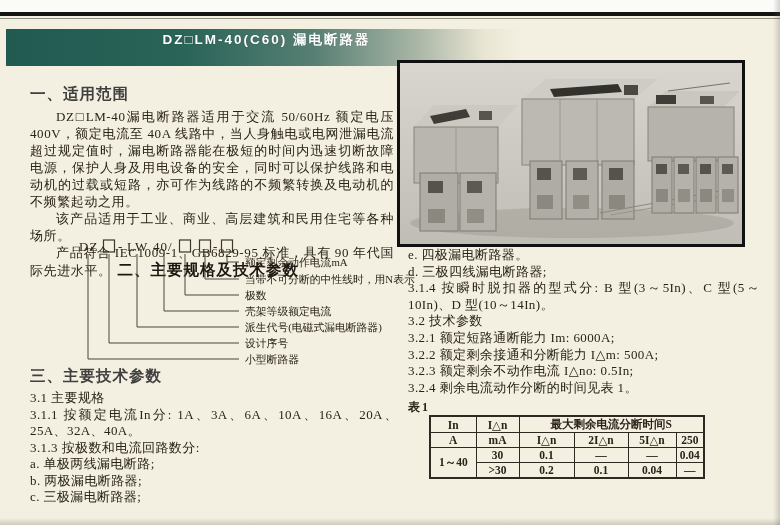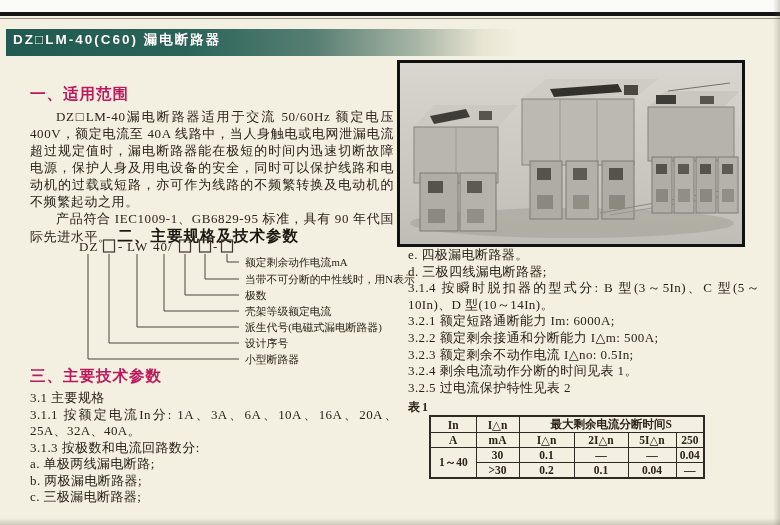--- a/index.html
+++ b/index.html
@@ -13,41 +13,42 @@
   }
   .top-white{position:absolute;left:0;top:0;width:780px;height:12px;background:#fbfbf8;}
   .rule-thick{position:absolute;left:0;top:12px;width:780px;height:4px;background:#141414;}
   .rule-thin{position:absolute;left:0;top:18px;width:780px;height:1px;background:#8f8c80;}
   .edge-right{position:absolute;right:0;top:0;width:7px;height:525px;
     background:linear-gradient(to right,rgba(0,0,0,0),rgba(90,85,70,0.25));}
   .edge-bottom{position:absolute;left:0;bottom:0;width:780px;height:7px;
     background:linear-gradient(to bottom,rgba(0,0,0,0),rgba(90,85,70,0.25));}
 
   .title-bar{
-    position:absolute;left:6px;top:29px;width:514px;height:27px;
+    position:absolute;left:6px;top:29px;width:514px;height:37px;
     background:linear-gradient(to right,#215a50 0%,#2a6459 35%,#577f73 60%,#a9b6a6 80%,#e9e5d3 93%,rgba(244,240,225,0) 100%);
     color:#ffffff;
     font-family:"Liberation Sans","DejaVu Sans",sans-serif;
     font-weight:bold;font-size:13.5px;line-height:22px;
     letter-spacing:2px;
     padding-left:7px;box-sizing:border-box;
     text-shadow:0 0 1px rgba(0,0,0,.4);
+    text-align:center;
   }
 
   .photo-frame{
     position:absolute;left:397px;top:60px;width:348px;height:187px;
     border:3px solid #111;box-sizing:border-box;background:#cfcdc6;
   }
   .photo-frame svg{display:block;width:100%;height:100%;}
 
   .col-left{position:absolute;left:30px;top:84px;width:364px;}
   .col-left h2, .sec3 h2{
     margin:0 0 3px 0;
     font-family:"Liberation Sans","DejaVu Sans",sans-serif;
-    font-weight:bold;font-size:15.5px;color:#be185d;letter-spacing:1px;
+    font-weight:bold;font-size:15.5px;color:#404040;letter-spacing:1px;
   }
   .col-left p{
     margin:0;font-size:13px;line-height:17px;
     text-align:justify;text-indent:2em;letter-spacing:0.6px;
   }
   .h-inline{
     font-family:"Liberation Sans","DejaVu Sans",sans-serif;
     font-weight:bold;font-size:15.5px;color:#1c1711;letter-spacing:1px;
     text-indent:0;margin-left:6px;
   }
@@ -146,20 +147,21 @@
       <rect x="300" y="126" width="12" height="13" fill="#8a887f"></rect>
       <rect x="318" y="94" width="20" height="56" fill="#b4b2aa" stroke="#7c7a71"></rect>
       <rect x="322" y="101" width="11" height="10" fill="#5c5a52"></rect>
       <rect x="322" y="126" width="12" height="13" fill="#908e85"></rect>
     </svg>
   </div>
 
   <div class="col-left">
     <h2>一、适用范围</h2>
     <p>DZ□LM-40漏电断路器适用于交流 50/60Hz 额定电压 400V，额定电流至 40A 线路中，当人身触电或电网泄漏电流超过规定值时，漏电断路器能在极短的时间内迅速切断故障电源，保护人身及用电设备的安全，同时可以保护线路和电动机的过载或短路，亦可作为线路的不频繁转换及电动机的不频繁起动之用。</p>
+    <p>该产品适用于工业、商业、高层建筑和民用住宅等各种场所。</p>
     <p><span>产品符合 IEC1009-1、GB6829-95 标准，具有 90 年代国际先进水平。</span><span class="h-inline">二、主要规格及技术参数</span></p>
   </div>
 
   <div class="diagram">
     <svg viewBox="0 0 400 132" width="400" height="132">
 
       <text class="f-txt" x="10" y="15">DZ</text>
       <rect x="34.5" y="4" width="11" height="12" fill="none" stroke="#3c362c" stroke-width="1.2"></rect>
       <text class="f-txt" x="49" y="15">-</text>
       <text class="f-txt" x="58" y="15">LW</text>
@@ -196,25 +198,25 @@
     <div class="spec-line">3.1.3 按极数和电流回路数分:</div>
     <div class="spec-line">a. 单极两线漏电断路;</div>
     <div class="spec-line">b. 两极漏电断路器;</div>
     <div class="spec-line">c. 三极漏电断路器;</div>
   </div>
 
   <div class="col-right">
     <div class="spec-line">e. 四极漏电断路器。</div>
     <div class="spec-line">d. 三极四线漏电断路器;</div>
     <div class="spec-line">3.1.4 按瞬时脱扣器的型式分: B 型(3～5In)、C 型(5～10In)、D 型(10～14In)。</div>
+    <div class="spec-line">3.2 技术参数</div>
     <div class="spec-line">3.2.1 额定短路通断能力 Im: 6000A;</div>
     <div class="spec-line">3.2.2 额定剩余接通和分断能力 I△m: 500A;</div>
     <div class="spec-line">3.2.3 额定剩余不动作电流 I△no: 0.5In;</div>
     <div class="spec-line">3.2.4 剩余电流动作分断的时间见表 1。</div>
-    <div class="spec-line">3.2.5 过电流保护特性见表 2</div>
 
     <div class="tbl-caption">表1</div>
 
     <table class="t1">
       <colgroup>
         <col style="width:46px">
           <col style="width:43px">
           <col style="width:55px">
         <col style="width:54px">
           <col style="width:48px">

